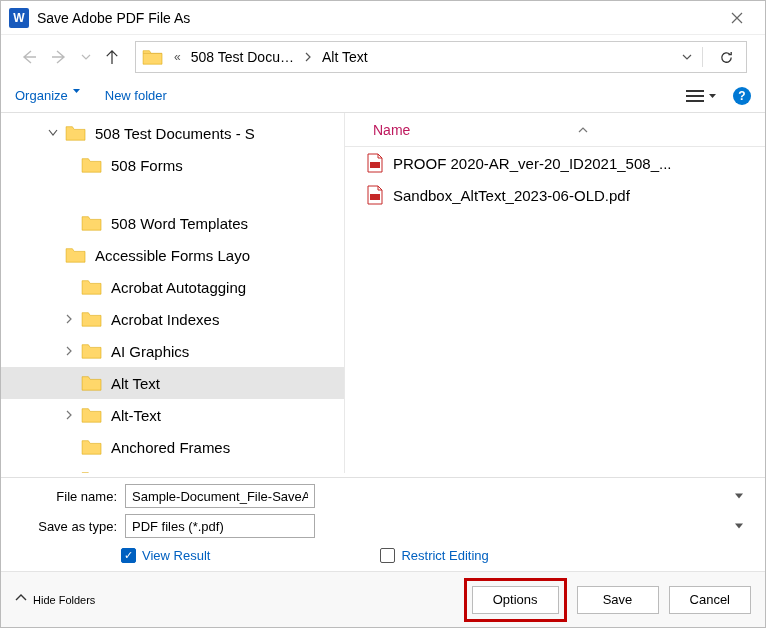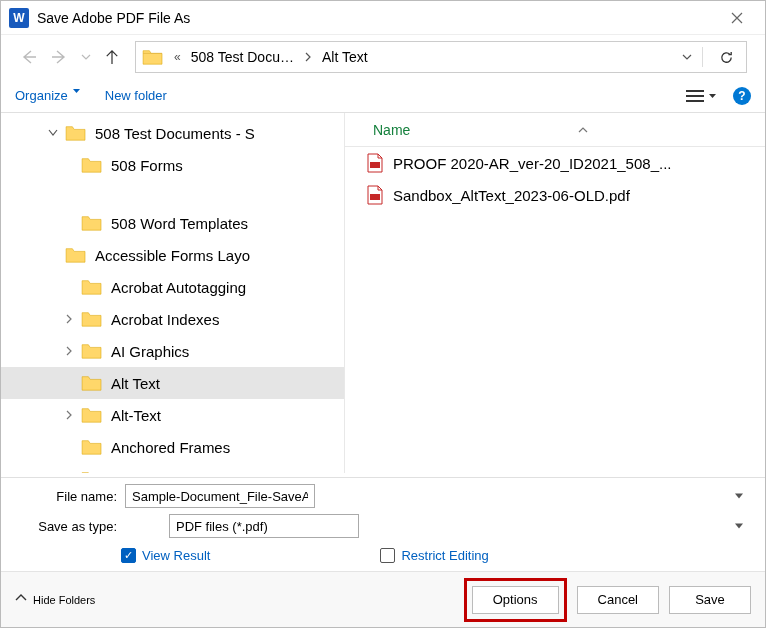--- a/index.html
+++ b/index.html
@@ -37,21 +37,21 @@
     .tree-pane { width: 344px; border-right: 1px solid #e8e8e8; overflow-y: auto; padding: 4px 0; position: relative; }
     .tree-row { height: 32px; display: flex; align-items: center; padding-left: 14px; cursor: pointer; gap: 4px; }
     .tree-row.selected { background: #e5e5e5; }
     .tree-toggle { width: 16px; height: 16px; display: flex; align-items: center; justify-content: center; color: #666; font-size: 11px; }
     .tree-spacer { width: 16px; display: inline-block; }
     .tree-label { white-space: nowrap; overflow: hidden; text-overflow: ellipsis; font-size: 15px; flex: 1; }
     .folder-svg { width: 22px; height: 18px; flex-shrink: 0; margin-right: 4px; }
 
     .list-pane { flex: 1; overflow: auto; padding: 0; }
     .list-header { height: 34px; display: flex; align-items: center; padding-left: 28px; border-bottom: 1px solid #e8e8e8; }
-    .col-name { color: #15803d; font-size: 14px; display: flex; align-items: center; gap: 8px; }
+    .col-name { color: #be185d; font-size: 14px; display: flex; align-items: center; gap: 8px; }
     .sort-caret { font-size: 10px; color: #666; margin-left: 160px; }
     .file-row { height: 32px; display: flex; align-items: center; padding-left: 20px; gap: 8px; cursor: pointer; }
     .pdf-icon { width: 20px; height: 20px; display: flex; align-items: center; justify-content: center; }
     .file-label { font-size: 15px; white-space: nowrap; overflow: hidden; text-overflow: ellipsis; }
 
     
     .sep { height: 1px; background: #e0e0e0; margin: 4px 0 0 0; }
 
     
     .fields { padding: 6px 14px 6px 0; display: flex; flex-direction: column; gap: 6px; }
@@ -301,21 +301,21 @@
 
 <div class="fields">
   <div class="field-row">
     <span class="field-label">File name:</span>
     <div style="flex:1; position:relative;" class="field-dropdown-caret">
       <input class="field-input" type="text" value="Sample-Document_File-SaveAs.pdf" style="">
     </div>
   </div>
   <div class="field-row">
     <span class="field-label">Save as type:</span>
-    <div style="flex:1; position:relative;margin-left:44px;" class="field-dropdown-caret">
+    <div style="flex:1; position:relative;" class="field-dropdown-caret">
       <input class="field-input" type="text" readonly="" value="PDF files (*.pdf)" style="">
     </div>
   </div>
   <div class="checks-row">
     <div class="check-item">
       <span class="cbox checked">✓</span>
       <span class="check-label">View Result</span>
     </div>
     <div class="check-item">
       <span class="cbox"></span>
@@ -328,15 +328,15 @@
   <div class="hide-folders">
     <svg width="12" height="8" viewBox="0 0 12 8">
         <path d="M1 6 L6 1 L11 6" stroke="#333" stroke-width="1.4" fill="none"></path>
       </svg>
     <span>Hide Folders</span>
   </div>
   <div class="footer-spacer"></div>
   <span class="options-highlight">
     <button class="btn">Options</button>
   </span>
+  <button class="btn">Save</button>
   <button class="btn">Cancel</button>
-  <button class="btn">Save</button>
 </div>
 
 </body></html>

